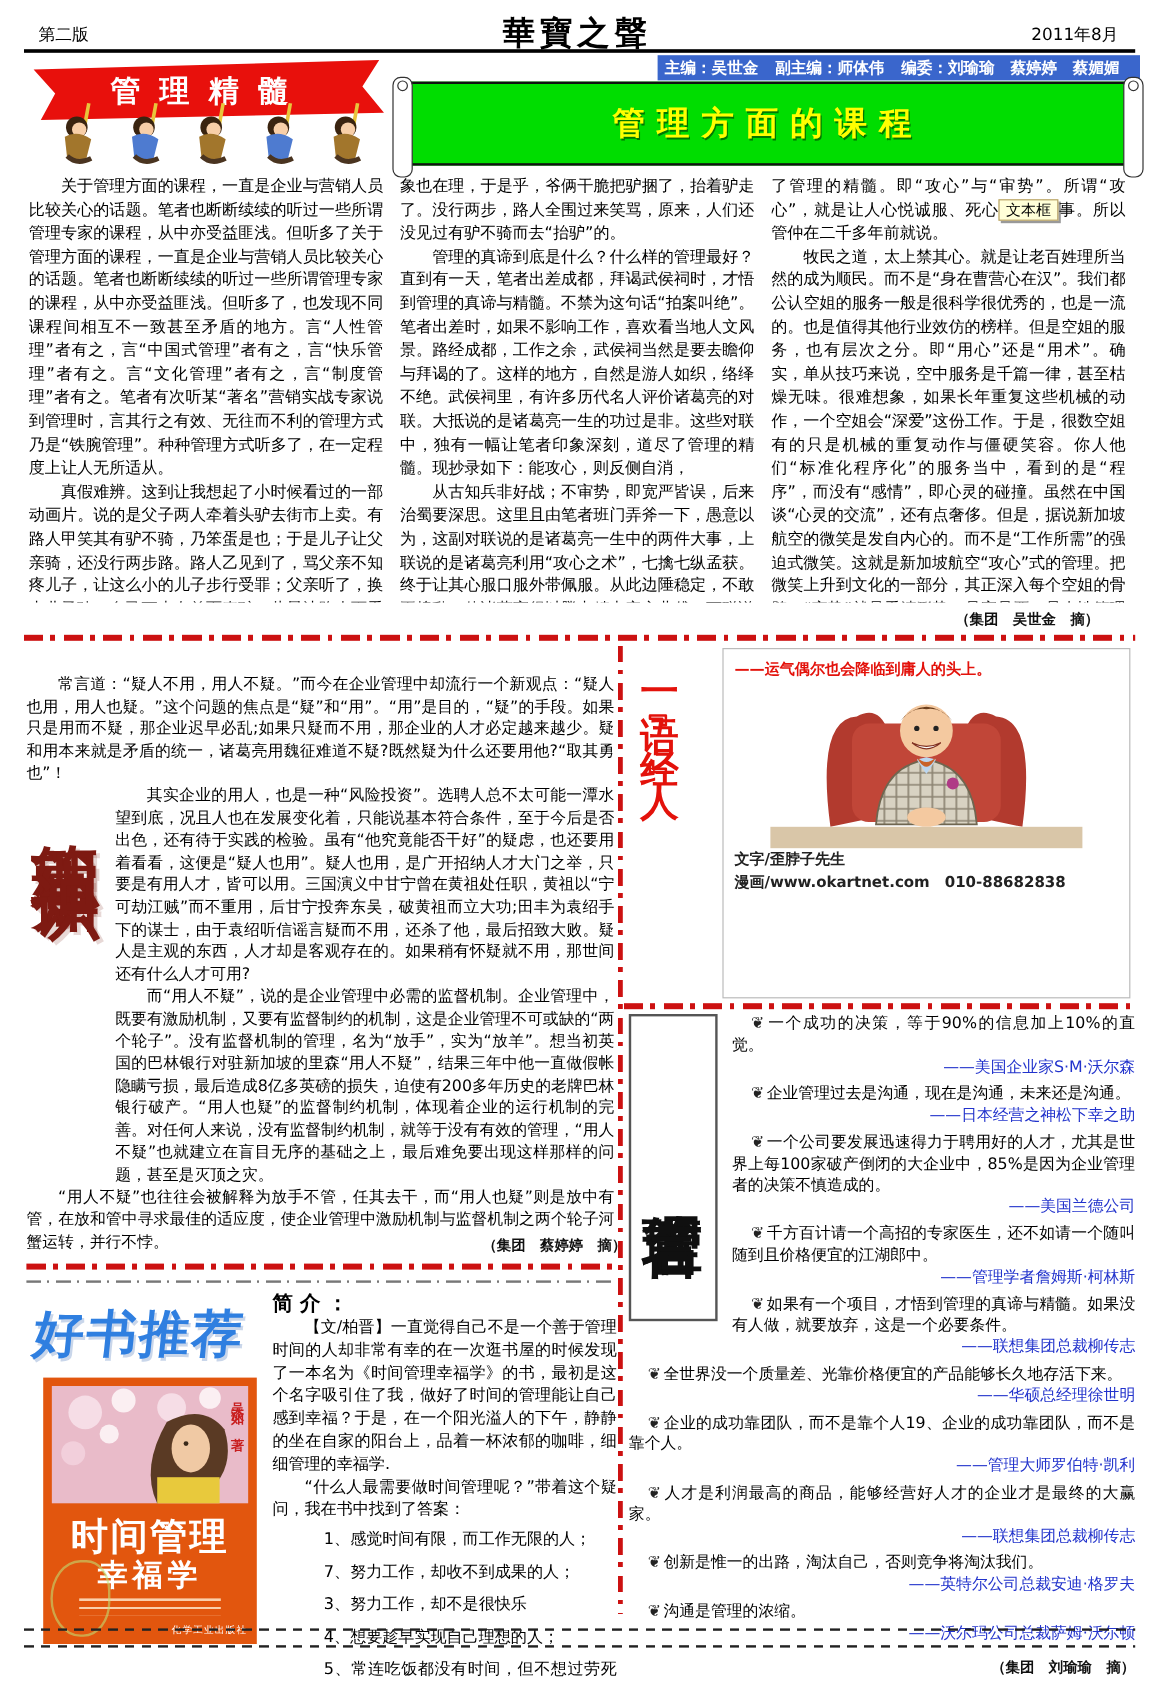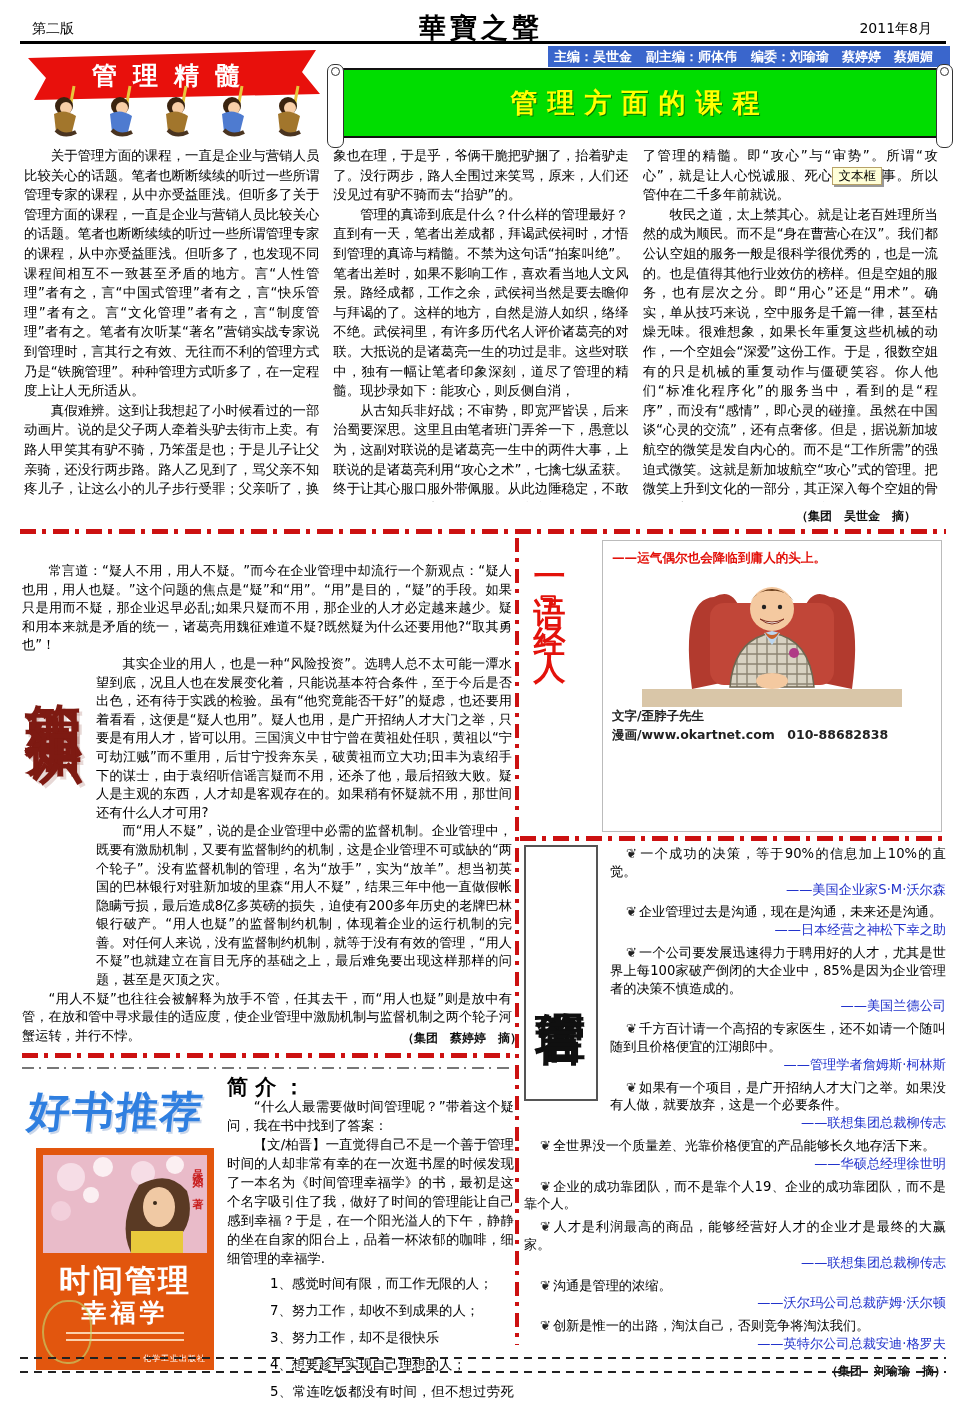--- a/index.html
+++ b/index.html
@@ -90,21 +90,21 @@
   .cover-title1{position:absolute;left:0;right:0;top:112px;text-align:center;color:#fff;
     font-size:31px;font-weight:bold;letter-spacing:2px;font-family:"DejaVu Serif",serif;}
   .cover-title2{position:absolute;left:0;right:0;top:148px;text-align:center;color:#fff;
     font-size:25px;font-weight:bold;letter-spacing:4px;font-family:"DejaVu Serif",serif;}
   .cover-lines{position:absolute;left:30px;right:30px;top:184px;height:14px;
     background:repeating-linear-gradient(180deg,rgba(255,230,200,0.85) 0 2px,transparent 2px 7px);}
   .cover-publisher{position:absolute;right:8px;bottom:6px;color:#fff;font-size:8px;letter-spacing:1px;}
   .cover-doodle{position:absolute;left:6px;bottom:6px;width:46px;height:60px;
     border:2px solid rgba(190,230,120,0.8);border-radius:50% 40% 45% 50%;opacity:0.7;}
   .book-right{position:absolute;left:205px;top:0;width:287px;font-size:13.4px;line-height:19px;text-align:justify;}
-  .intro-heading{font-weight:bold;font-size:21px;margin:0 0 2px 0;}
+  .intro-heading{font-weight:bold;font-size:17px;margin:0 0 2px 0;}
   .book-right p{margin:0;}
   .book-list{margin:2px 0 0 0;padding:0;list-style:none;}
   .book-list li{margin-left:3.2em;line-height:27px;}
 </style>
 </head>
 <body>
 
 <div class="hdr-edition">第二版</div>
 <div class="hdr-title">華寶之聲</div>
 <div class="hdr-date">2011年8月</div>
@@ -254,41 +254,42 @@
   </div>
   <div class="quote-item">
     <p class="quote-text"><span class="bullet">❦</span><span>一个公司要发展迅速得力于聘用好的人才，尤其是世界上每100家破产倒闭的大企业中，85%是因为企业管理者的决策不慎造成的。</span></p>
     <p class="quote-attr">——美国兰德公司</p>
   </div>
   <div class="quote-item">
     <p class="quote-text"><span class="bullet">❦</span><span>千方百计请一个高招的专家医生，还不如请一个随叫随到且价格便宜的江湖郎中。</span></p>
     <p class="quote-attr">——管理学者詹姆斯·柯林斯</p>
   </div>
   <div class="quote-item">
-    <p class="quote-text"><span class="bullet">❦</span><span>如果有一个项目，是广开招纳人才大门之举。如果没有人做，就要放弃，这是一个必要条件。</span></p>
+    <p class="quote-text"><span class="bullet">❦</span><span>如果有一个项目，才悟到管理的真谛与精髓。如果没有人做，就要放弃，这是一个必要条件。</span></p>
     <p class="quote-attr">——联想集团总裁柳传志</p>
   </div>
   <div class="quote-item">
     <p class="quote-text"><span class="bullet">❦</span><span>全世界没一个质量差、光靠价格便宜的产品能够长久地存活下来。</span></p>
     <p class="quote-attr">——华硕总经理徐世明</p>
   </div>
   <div class="quote-item">
     <p class="quote-text"><span class="bullet">❦</span><span>企业的成功靠团队，而不是靠个人19、企业的成功靠团队，而不是靠个人。</span></p>
+    <p class="quote-attr">——管理大师罗伯特·凯利</p>
   </div>
   <div class="quote-item">
     <p class="quote-text"><span class="bullet">❦</span><span>人才是利润最高的商品，能够经营好人才的企业才是最终的大赢家。</span></p>
     <p class="quote-attr">——联想集团总裁柳传志</p>
   </div>
   <div class="quote-item">
+    <p class="quote-text"><span class="bullet">❦</span><span>创新是惟一的出路，淘汰自己，否则竞争将淘汰我们。</span></p>
+    <p class="quote-attr">——英特尔公司总裁安迪·格罗夫</p>
+  </div>
+  <div class="quote-item">
     <p class="quote-text"><span class="bullet">❦</span><span>沟通是管理的浓缩。</span></p>
     <p class="quote-attr">——沃尔玛公司总裁萨姆·沃尔顿</p>
-  </div>
-  <div class="quote-item">
-    <p class="quote-text"><span class="bullet">❦</span><span>创新是惟一的出路，淘汰自己，否则竞争将淘汰我们。</span></p>
-    <p class="quote-attr">——英特尔公司总裁安迪·格罗夫</p>
   </div>
 
   <div class="byline quotes-byline">（集团　刘瑜瑜　摘）</div>
 </div>
 
 <div class="booksec">
   <div class="book-left">
     <div class="book-title-art">好书推荐</div>
     <div class="book-cover">
       <svg class="cover-photo" width="164" height="98" viewBox="0 0 164 98">
@@ -307,22 +308,22 @@
       <div class="cover-author">吴淡如 著</div>
       <div class="cover-title1">时间管理</div>
       <div class="cover-title2">幸福学</div>
       <div class="cover-lines"></div>
       <div class="cover-doodle"></div>
       <div class="cover-publisher">化学工业出版社</div>
     </div>
   </div>
   <div class="book-right">
     <p class="intro-heading">简 介 ：</p>
+    <p class="indent">【文/柏晋】一直觉得自己不是一个善于管理时间的人却非常有幸的在一次逛书屋的时候发现了一本名为《时间管理幸福学》的书，最初是这个名字吸引住了我，做好了时间的管理能让自己感到幸福？于是，在一个阳光溢人的下午，静静的坐在自家的阳台上，品着一杯浓郁的咖啡，细细管理的幸福学.</p>
     <p class="indent">“什么人最需要做时间管理呢？”带着这个疑问，我在书中找到了答案：</p>
-    <p class="indent">【文/柏晋】一直觉得自己不是一个善于管理时间的人却非常有幸的在一次逛书屋的时候发现了一本名为《时间管理幸福学》的书，最初是这个名字吸引住了我，做好了时间的管理能让自己感到幸福？于是，在一个阳光溢人的下午，静静的坐在自家的阳台上，品着一杯浓郁的咖啡，细细管理的幸福学.</p>
     <ul class="book-list">
       <li>1、感觉时间有限，而工作无限的人；</li>
       <li>7、努力工作，却收不到成果的人；</li>
       <li>3、努力工作，却不是很快乐</li>
       <li>4、想要趁早实现自己理想的人；</li>
       <li>5、常连吃饭都没有时间，但不想过劳死的人。</li>
     </ul>
 
   </div>
 </div>

